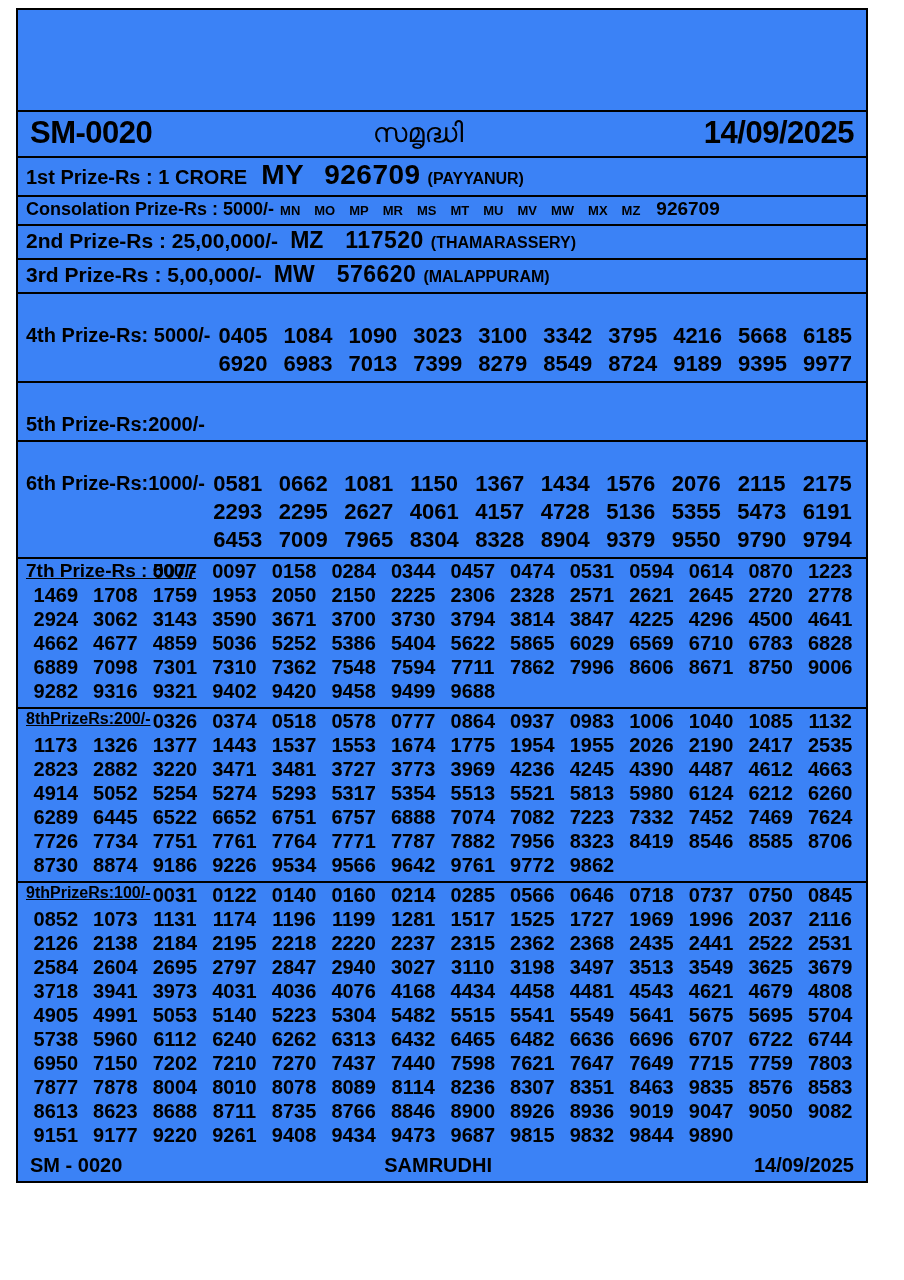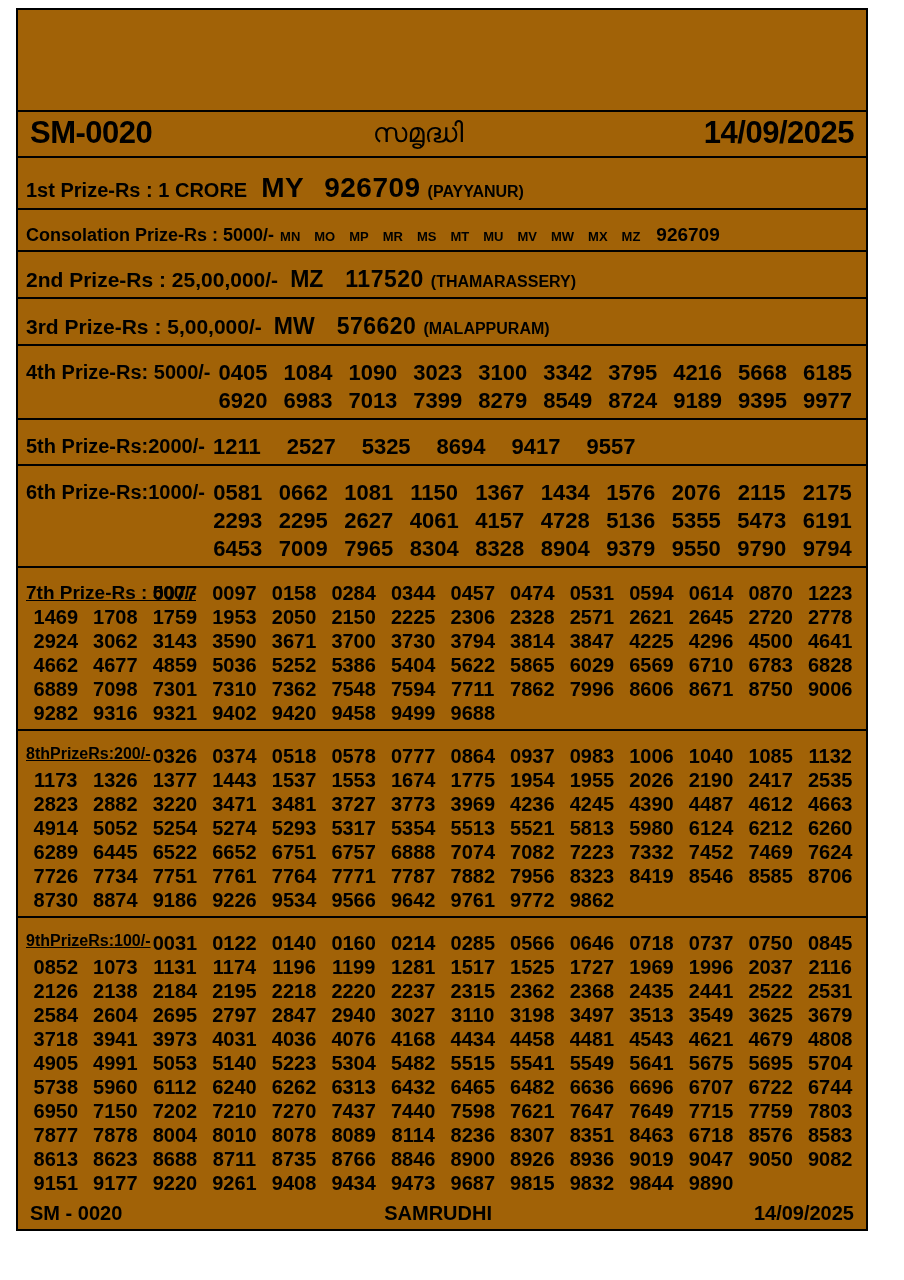--- a/index.html
+++ b/index.html
@@ -23,21 +23,21 @@
   }
 
   
   .sheet {
     position: absolute;
     left: 16px;
     top: 8px;
     width: 852px;
     box-sizing: border-box;
     border: 2px solid #000;
-    background: #a16207;
+    background: #3b82f6;
   }
 
   
   .blank-strip {
     height: 100px;
     border-bottom: 2px solid #000;
   }
 
   
   .header-row {
@@ -58,21 +58,21 @@
     font-size: 27px;
     font-weight: 500;
     letter-spacing: 0px;
     white-space: nowrap;
     transform: translateX(-10px);
   }
 
   
   .band {
     border-bottom: 2px solid #000;
-    padding: 14px 6px 4px 8px;
+    padding: 1px 6px 4px 8px;
   }
   .band:last-child { border-bottom: none; }
 
   .lbl {
     font-weight: bold;
     white-space: nowrap;
   }
 
   
   .row-first {
@@ -145,20 +145,21 @@
   }
   .numgrid .cell {
     text-align: right;
     white-space: nowrap;
   }
 
   
   .band-lblgrid {
     display: flex;
     align-items: flex-start;
+    margin-top: 28px;
   }
   .band-lblgrid .side {
     flex: 0 0 auto;
     padding-top: 1px;
   }
   .band-lblgrid .grid-wrap { flex: 1 1 auto; }
 
   .g10 {
     grid-template-columns: repeat(10, 1fr);
     column-gap: 0;
@@ -315,28 +316,20 @@
             <div class="cell">9977</div>
           </div>
       </div>
     </div>
 
     <div class="band">
       <div class="band-lblgrid">
         <div class="side">
           <span class="lbl lbl-456">5th Prize-Rs:2000/-</span>
         </div>
-        <div class="g5row">
-            <span>1211</span>
-            <span>2527</span>
-            <span>5325</span>
-            <span>8694</span>
-            <span>9417</span>
-            <span>9557</span>
-          </div>
       </div>
     </div>
 
     <div class="band band-lblgrid">
       <div class="side">
         <span class="lbl lbl-456">6th Prize-Rs:1000/-</span>
       </div>
       <div class="grid-wrap">
         <div class="numgrid g10">
             <div class="cell">0581</div>
@@ -670,21 +663,21 @@
           <div class="cell">7878</div>
           <div class="cell">8004</div>
           <div class="cell">8010</div>
           <div class="cell">8078</div>
           <div class="cell">8089</div>
           <div class="cell">8114</div>
           <div class="cell">8236</div>
           <div class="cell">8307</div>
           <div class="cell">8351</div>
           <div class="cell">8463</div>
-          <div class="cell">6718</div>
+          <div class="cell">9835</div>
           <div class="cell">8576</div>
           <div class="cell">8583</div>
           <div class="cell">8613</div>
           <div class="cell">8623</div>
           <div class="cell">8688</div>
           <div class="cell">8711</div>
           <div class="cell">8735</div>
           <div class="cell">8766</div>
           <div class="cell">8846</div>
           <div class="cell">8900</div>

